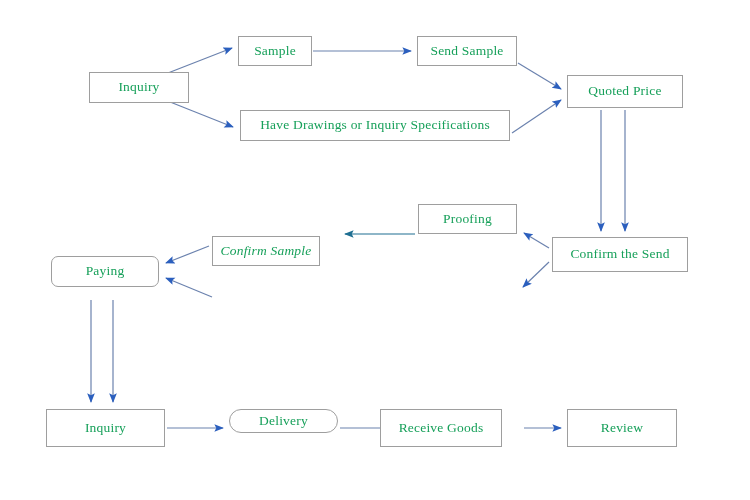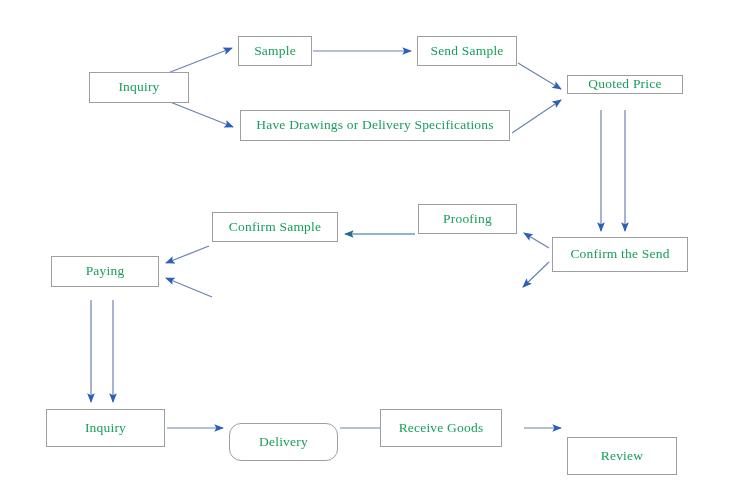--- a/index.html
+++ b/index.html
@@ -85,43 +85,43 @@
   <div class="node" id="node-inquiry" style="left: 49px; top: 72px; width: 100px; height: 31px; border-color: rgb(158, 158, 158); color: rgb(23, 160, 90); margin-left: 40px;">
     <span class="node-label">Inquiry</span>
   </div>
   <div class="node" id="node-sample" style="left: 238px; top: 36px; width: 74px; height: 30px; border-color: rgb(158, 158, 158); color: rgb(23, 160, 90);">
     <span class="node-label">Sample</span>
   </div>
   <div class="node" id="node-send-sample" style="left: 417px; top: 36px; width: 100px; height: 30px; border-color: rgb(158, 158, 158); color: rgb(23, 160, 90);">
     <span class="node-label">Send Sample</span>
   </div>
   <div class="node" id="node-have-drawings" style="left: 240px; top: 110px; width: 270px; height: 31px; border-color: rgb(158, 158, 158); color: rgb(23, 160, 90);">
-    <span class="node-label">Have Drawings or Delivery Specifications</span>
+    <span class="node-label">Have Drawings or Inquiry Specifications</span>
   </div>
-  <div class="node" id="node-quoted-price" style="left: 567px; top: 75px; width: 116px; height: 19px; border-color: rgb(158, 158, 158); color: rgb(23, 160, 90);">
+  <div class="node" id="node-quoted-price" style="left: 567px; top: 75px; width: 116px; height: 33px; border-color: rgb(158, 158, 158); color: rgb(23, 160, 90);">
     <span class="node-label">Quoted Price</span>
   </div>
   <div class="node" id="node-confirm-price" style="left: 552px; top: 237px; width: 136px; height: 35px; border-color: rgb(158, 158, 158); color: rgb(23, 160, 90);">
     <span class="node-label">Confirm the Send</span>
   </div>
   <div class="node" id="node-proofing" style="left: 418px; top: 204px; width: 99px; height: 30px; border-color: rgb(158, 158, 158); color: rgb(23, 160, 90);">
     <span class="node-label">Proofing</span>
   </div>
-  <div class="node" id="node-confirm-sample" style="left: 212px; top: 212px; width: 126px; height: 30px; border-color: rgb(158, 158, 158); color: rgb(23, 160, 90);">
+  <div class="node" id="node-confirm-sample" style="left: 212px; top: 236px; width: 108px; height: 30px; border-color: rgb(158, 158, 158); color: rgb(23, 160, 90); font-style: italic;">
     <span class="node-label">Confirm Sample</span>
   </div>
-  <div class="node" id="node-paying" style="left: 51px; top: 256px; width: 108px; height: 31px; border-color: rgb(158, 158, 158); color: rgb(23, 160, 90);">
+  <div class="node" id="node-paying" style="left: 51px; top: 256px; width: 108px; height: 31px; border-color: rgb(158, 158, 158); color: rgb(23, 160, 90); border-radius: 7px;">
     <span class="node-label">Paying</span>
   </div>
   <div class="node" id="node-packing" style="left: 46px; top: 409px; width: 119px; height: 38px; border-color: rgb(158, 158, 158); color: rgb(23, 160, 90);">
     <span class="node-label">Inquiry</span>
   </div>
-  <div class="node" id="node-delivery" style="left: 229px; top: 423px; width: 109px; height: 38px; border-color: rgb(158, 158, 158); color: rgb(23, 160, 90); border-radius: 12px;">
+  <div class="node" id="node-delivery" style="left: 229px; top: 409px; width: 109px; height: 24px; border-color: rgb(158, 158, 158); color: rgb(23, 160, 90); border-radius: 12px;">
     <span class="node-label">Delivery</span>
   </div>
   <div class="node" id="node-receive-goods" style="left: 380px; top: 409px; width: 122px; height: 38px; border-color: rgb(158, 158, 158); color: rgb(23, 160, 90);">
     <span class="node-label">Receive Goods</span>
   </div>
-  <div class="node" id="node-review" style="left: 567px; top: 409px; width: 110px; height: 38px; border-color: rgb(158, 158, 158); color: rgb(23, 160, 90); margin-top: 28px;">
+  <div class="node" id="node-review" style="left: 567px; top: 409px; width: 110px; height: 38px; border-color: rgb(158, 158, 158); color: rgb(23, 160, 90);">
     <span class="node-label">Review</span>
   </div>
 
 </div>
 
 </body></html>

